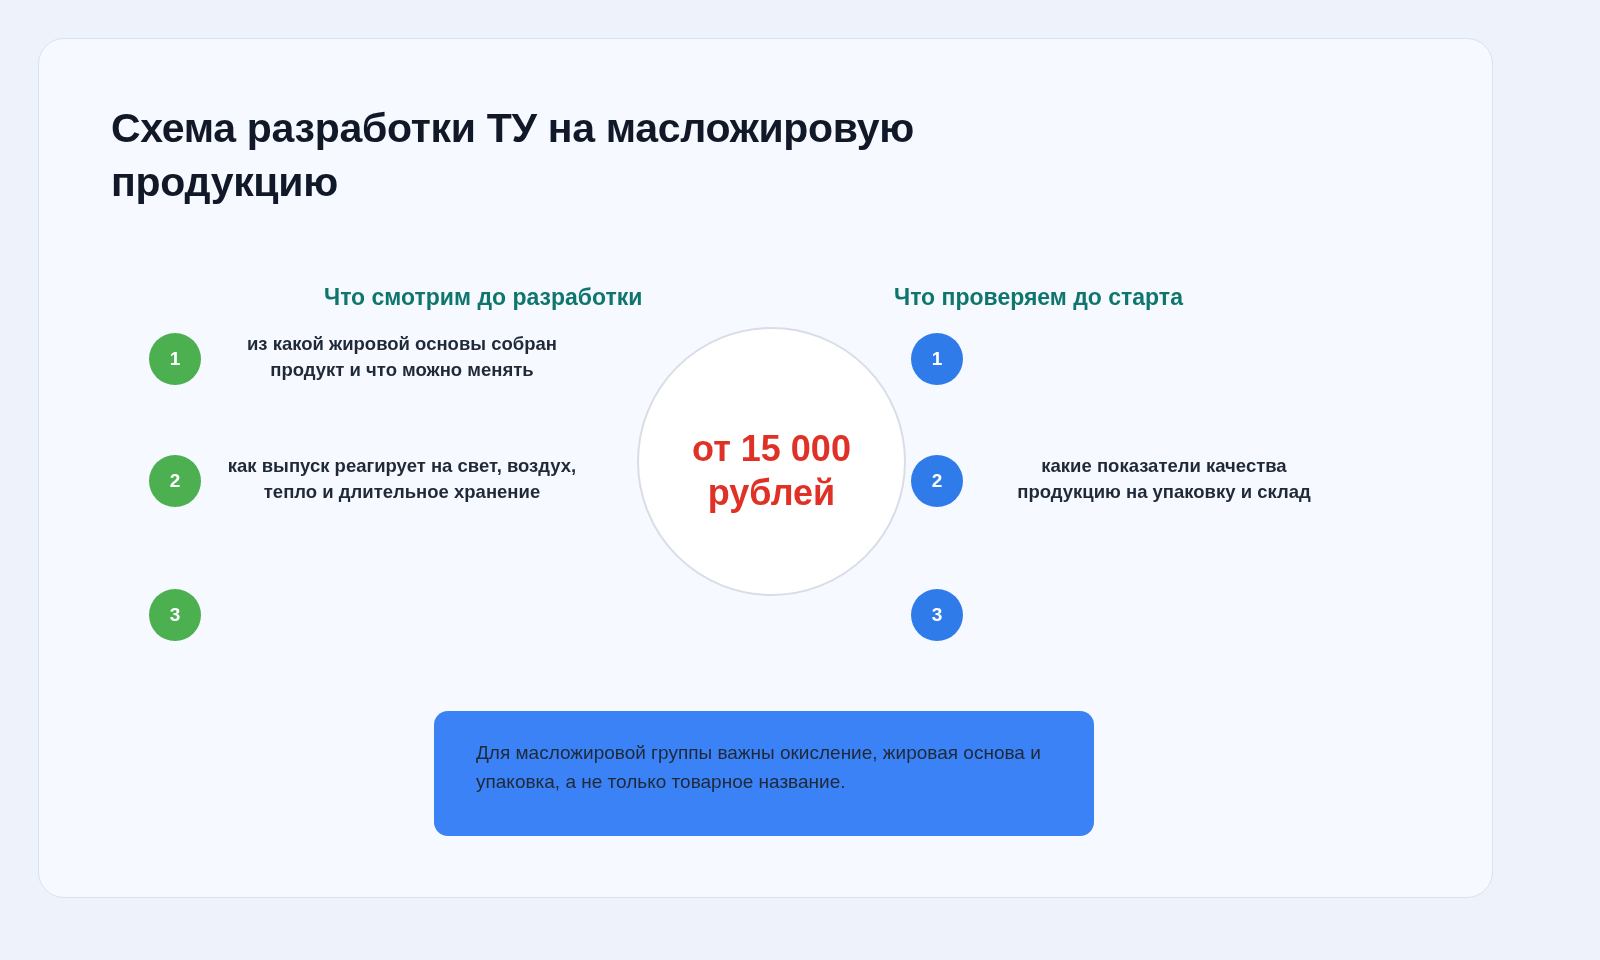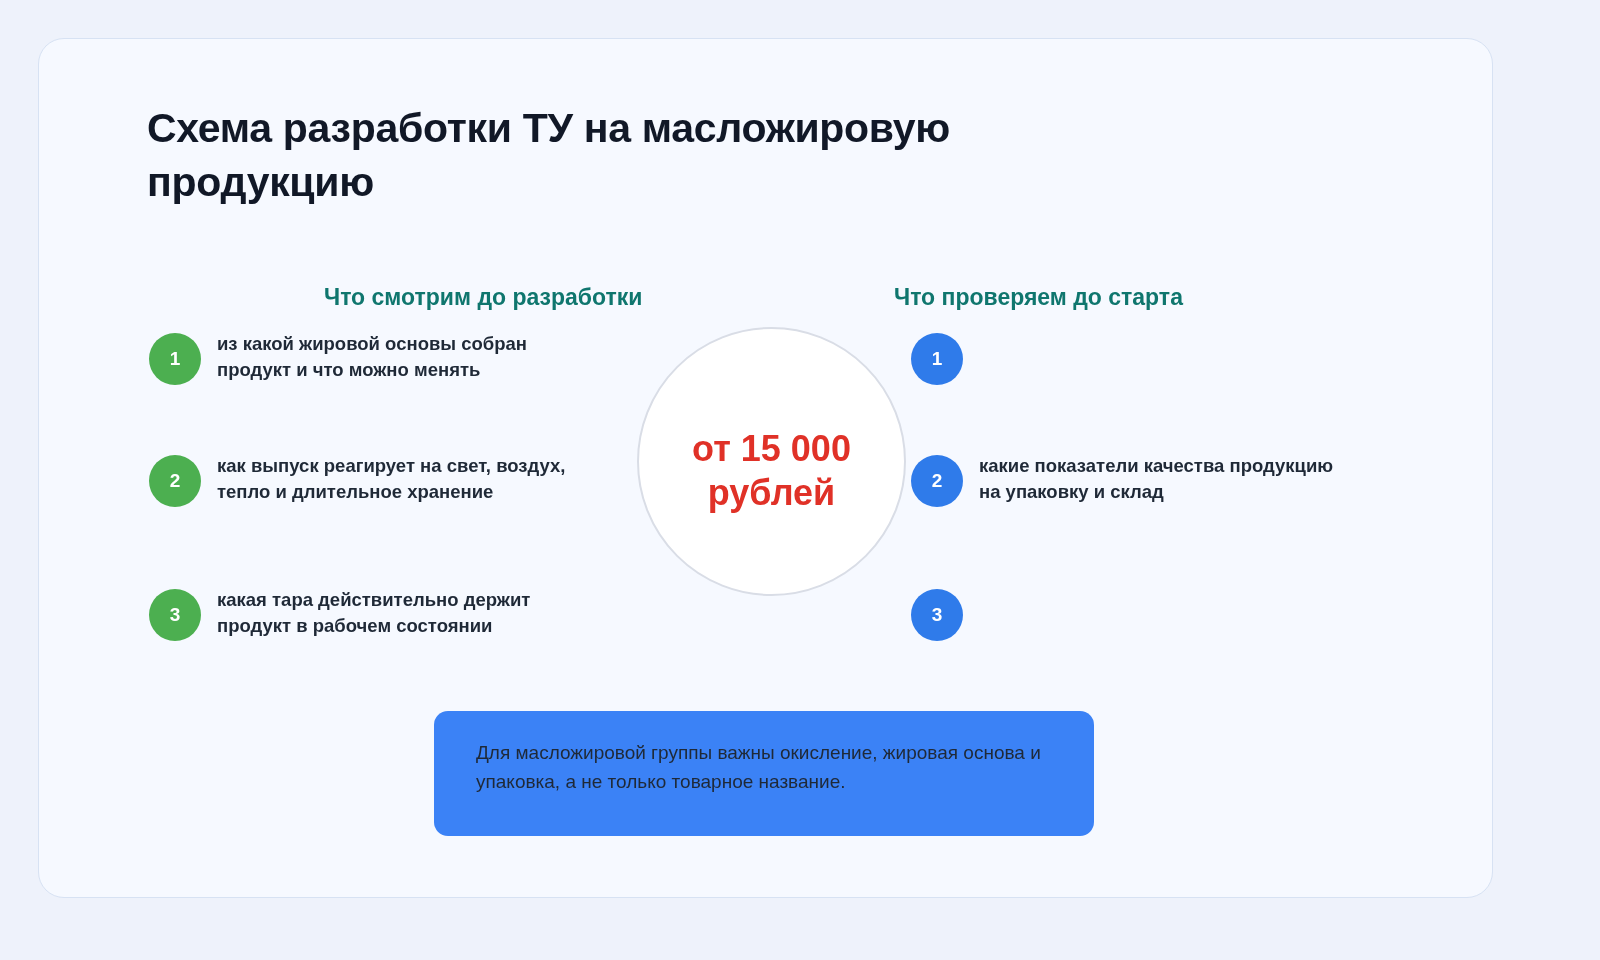--- a/index.html
+++ b/index.html
@@ -27,21 +27,20 @@
   .title {
     position: absolute;
     left: 72px;
     top: 62px;
     width: 900px;
     font-size: 41px;
     font-weight: bold;
     line-height: 1.32;
     color: #111827;
     letter-spacing: -0.3px;
-    margin-left: 36px;
   }
   .col-head {
     position: absolute;
     font-size: 23px;
     font-weight: bold;
     color: #0f766e;
     white-space: nowrap;
   }
   .col-head.left  { left: 285px; top: 245px; }
   .col-head.right { left: 855px; top: 245px; text-align: center; }
@@ -61,25 +60,26 @@
     font-size: 19px;
     font-weight: bold;
     display: flex;
     align-items: center;
     justify-content: center;
     margin-top: 2px;
   }
   .badge.green { background: #4caf50; }
   .badge.blue  { background: #2f7bea; }
   .item-text {
-    margin-left: 16px;
+    margin-left: 24px;
     font-size: 18.5px;
     font-weight: bold;
     line-height: 1.42;
     color: #1f2937;
+    text-align: center;
   }
 
   .left-col .item  { left: 110px; }
   .right-col .item { left: 872px; }
 
   .row1 { top: 292px; }
   .row2 { top: 414px; }
   .row3 { top: 548px; }
 
   .circle {
@@ -136,21 +136,20 @@
     <div class="item row1">
       <div class="badge green">1</div>
       <div class="item-text">из какой жировой основы собран продукт и что можно менять</div>
     </div>
     <div class="item row2">
       <div class="badge green">2</div>
       <div class="item-text">как выпуск реагирует на свет, воздух, тепло и длительное хранение</div>
     </div>
     <div class="item row3">
       <div class="badge green">3</div>
-      <div class="item-text">какая тара действительно держит продукт в рабочем состоянии</div>
     </div>
   </div>
 
   <div class="right-col">
     <div class="item row1">
       <div class="badge blue">1</div>
     </div>
     <div class="item row2">
       <div class="badge blue">2</div>
       <div class="item-text">какие показатели качества продукцию на упаковку и склад</div>

